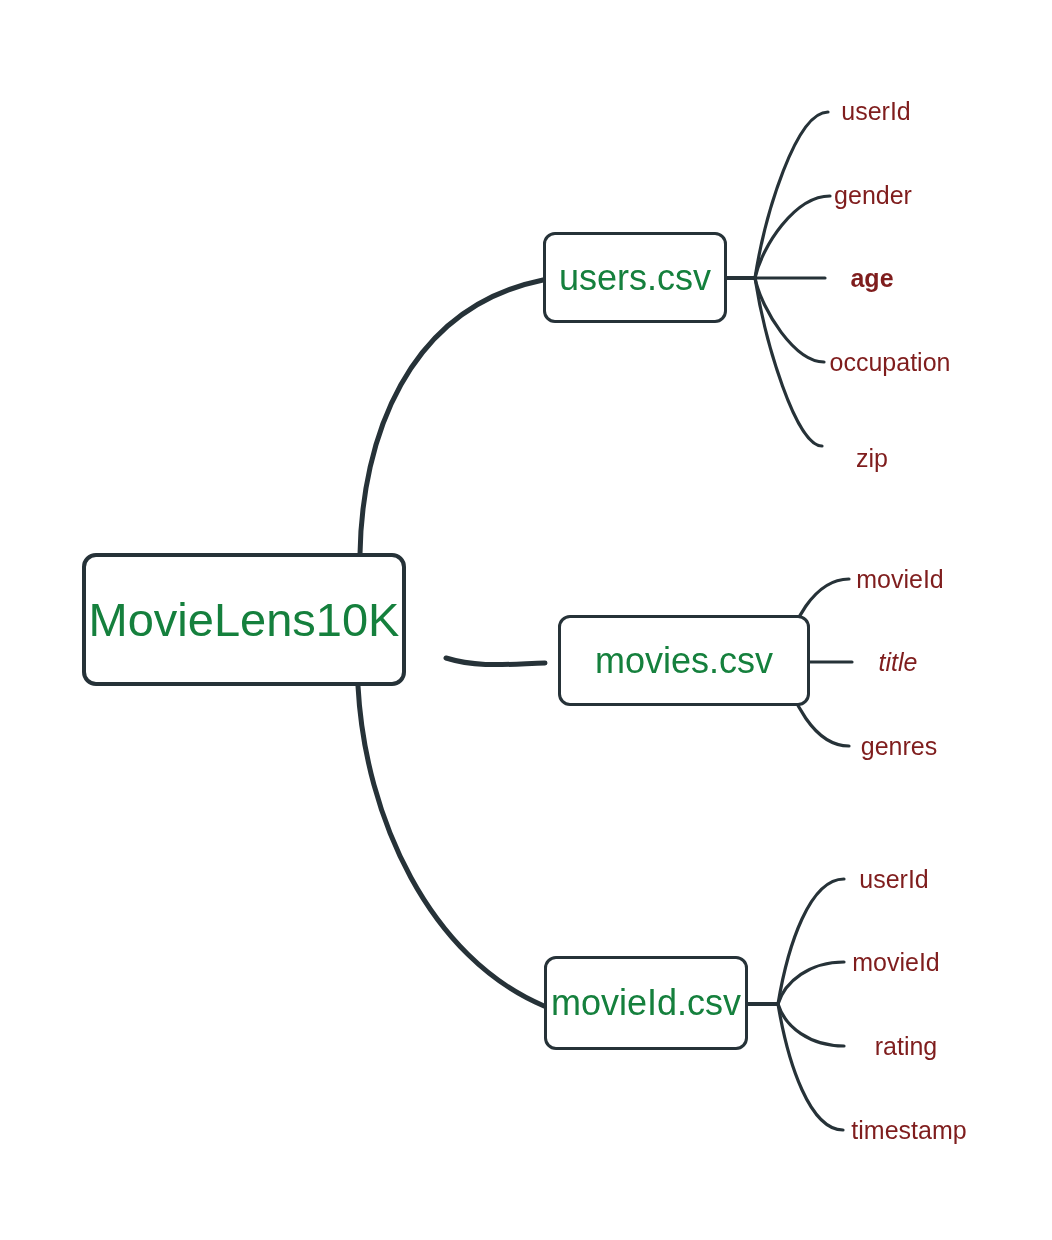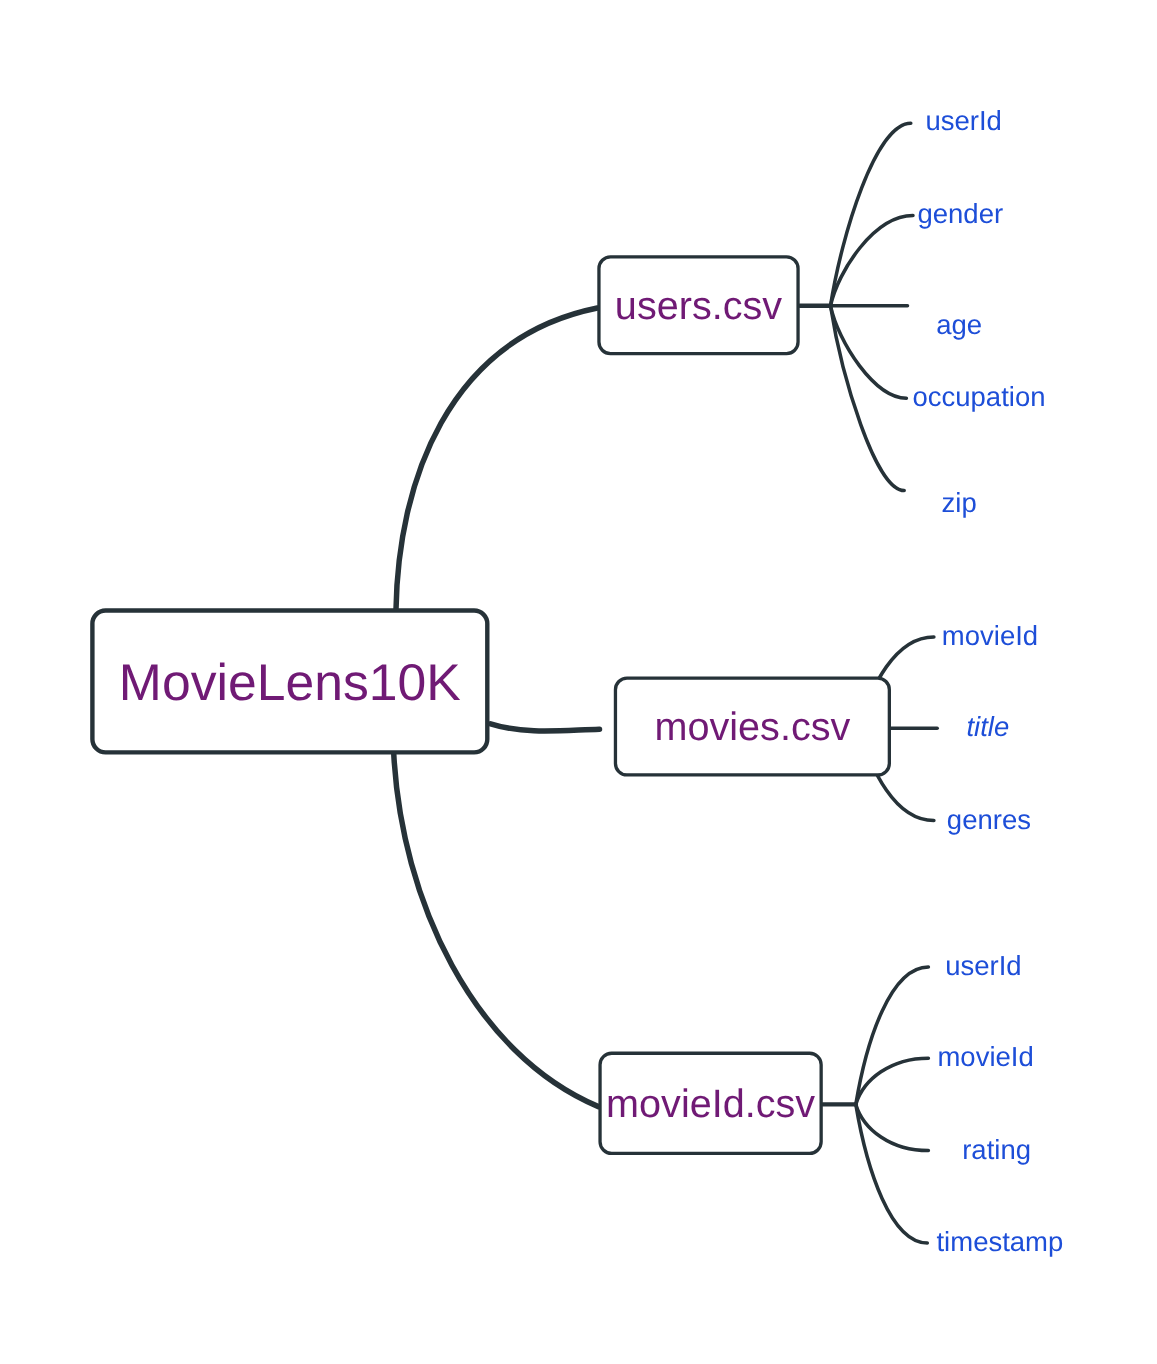--- a/index.html
+++ b/index.html
@@ -34,36 +34,36 @@
   .node {
     position: absolute;
     box-sizing: border-box;
     background: #ffffff;
     border: 3.5px solid #263238;
     border-radius: 12px;
     display: flex;
     align-items: center;
     justify-content: center;
     white-space: nowrap;
-    color: #701a75;
+    color: #15803d;
   }
   .node.root {
     border-width: 4px;
     border-radius: 14px;
     font-size: 47px;
   }
   .node.branch {
     font-size: 36px;
   }
   .leaf {
     position: absolute;
     transform: translate(-50%, -50%);
     font-size: 25px;
     white-space: nowrap;
-    color: #1d4ed8;
+    color: #7f1d1d;
   }
 </style>
 </head>
 <body>
 
 <div class="canvas">
 
   <svg class="edges" viewBox="0 0 1052 1240" xmlns="http://www.w3.org/2000/svg">
 
     <path class="edge-main" d="M 360 554 C 362 440, 406 308, 543 280"></path>
@@ -82,37 +82,37 @@
     <path class="edge-leaf" d="M 782 662 L 852 662"></path>
     <path class="edge-leaf" d="M 782 662 C 791 700, 814 746, 849 746"></path>
 
     <path class="edge-connector" d="M 748 1004 L 778 1004"></path>
     <path class="edge-leaf" d="M 778 1004 C 788 944, 810 879, 844 879"></path>
     <path class="edge-leaf" d="M 778 1004 C 785 981, 810 962, 844 962"></path>
     <path class="edge-leaf" d="M 778 1004 C 785 1027, 810 1046, 844 1046"></path>
     <path class="edge-leaf" d="M 778 1004 C 788 1064, 810 1130, 843 1130"></path>
   </svg>
 
-  <div class="node root" style="left:82px; top:553px; width:363px; height:133px;">
+  <div class="node root" style="left:82px; top:553px; width:324px; height:133px;">
     <span>MovieLens10K</span>
   </div>
 
   <div class="node branch" style="left:543px; top:232px; width:184px; height:91px;">
     <span>users.csv</span>
   </div>
   <div class="node branch" style="left:518px; top:615px; width:252px; height:91px;margin-left:40px;">
     <span>movies.csv</span>
   </div>
   <div class="node branch" style="left:544px; top:956px; width:204px; height:94px;">
     <span>movieId.csv</span>
   </div>
 
   <div class="leaf" style="left:876px; top:111px;">userId</div>
   <div class="leaf" style="left:873px; top:195px;">gender</div>
-  <div class="leaf" style="left:872px; top:296px;">age</div>
+  <div class="leaf" style="left:872px; top:278px;font-weight:bold;">age</div>
   <div class="leaf" style="left:890px; top:362px;">occupation</div>
   <div class="leaf" style="left:872px; top:446px;margin-top:12px;">zip</div>
 
   <div class="leaf" style="left:900px; top:579px;">movieId</div>
   <div class="leaf" style="left:898px; top:662px;font-style:italic;">title</div>
   <div class="leaf" style="left:899px; top:746px;text-align:center;">genres</div>
 
   <div class="leaf" style="left:894px; top:879px;">userId</div>
   <div class="leaf" style="left:896px; top:962px;">movieId</div>
   <div class="leaf" style="left:894px; top:1046px;margin-left:12px;">rating</div>

